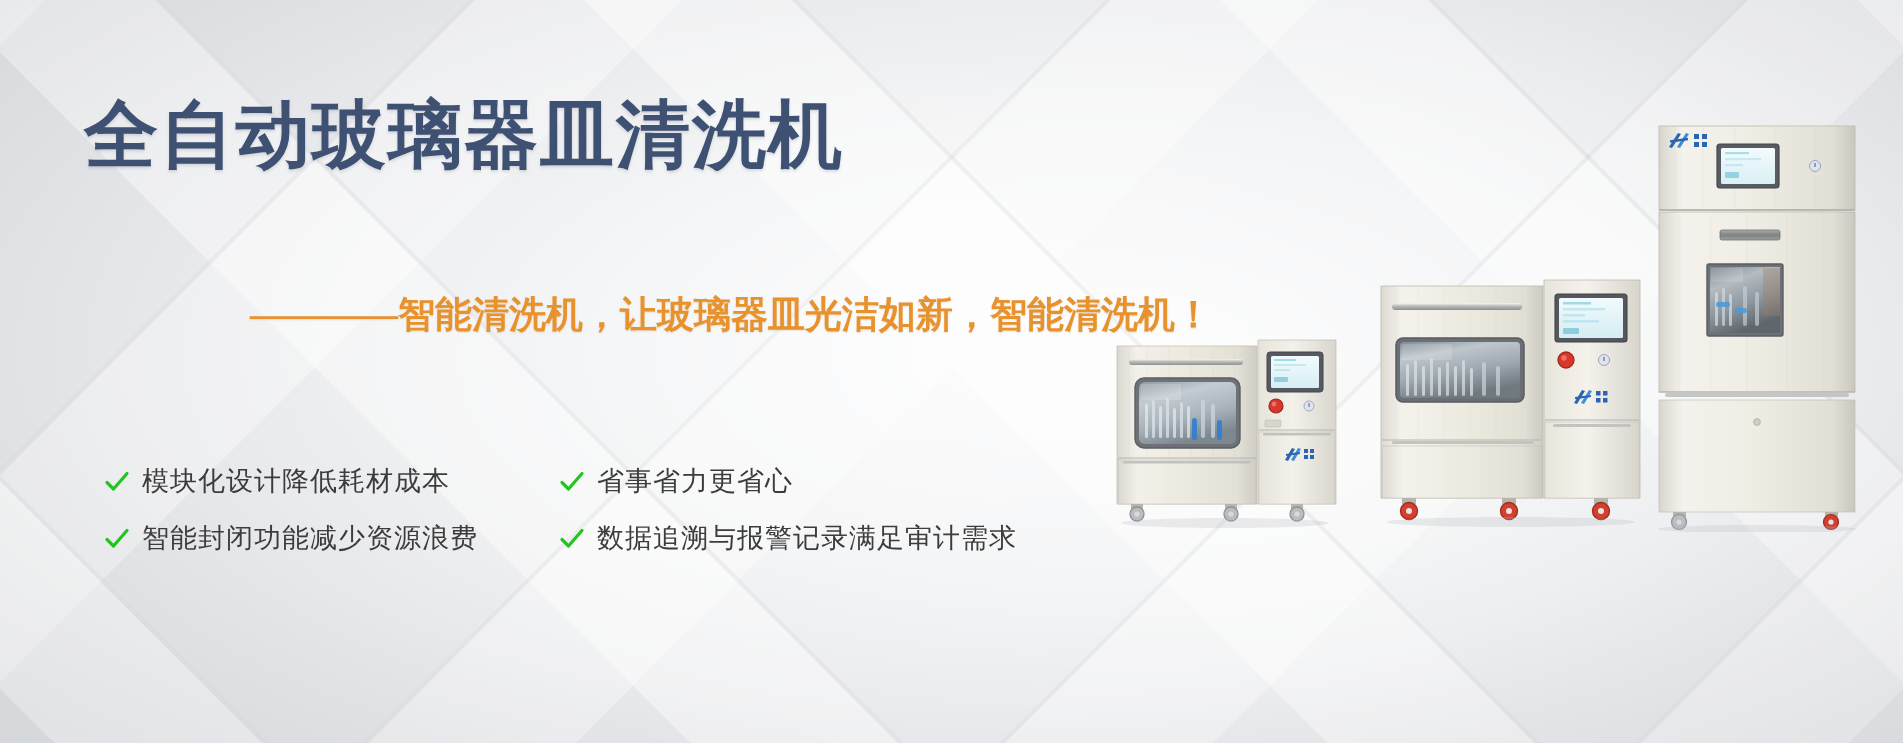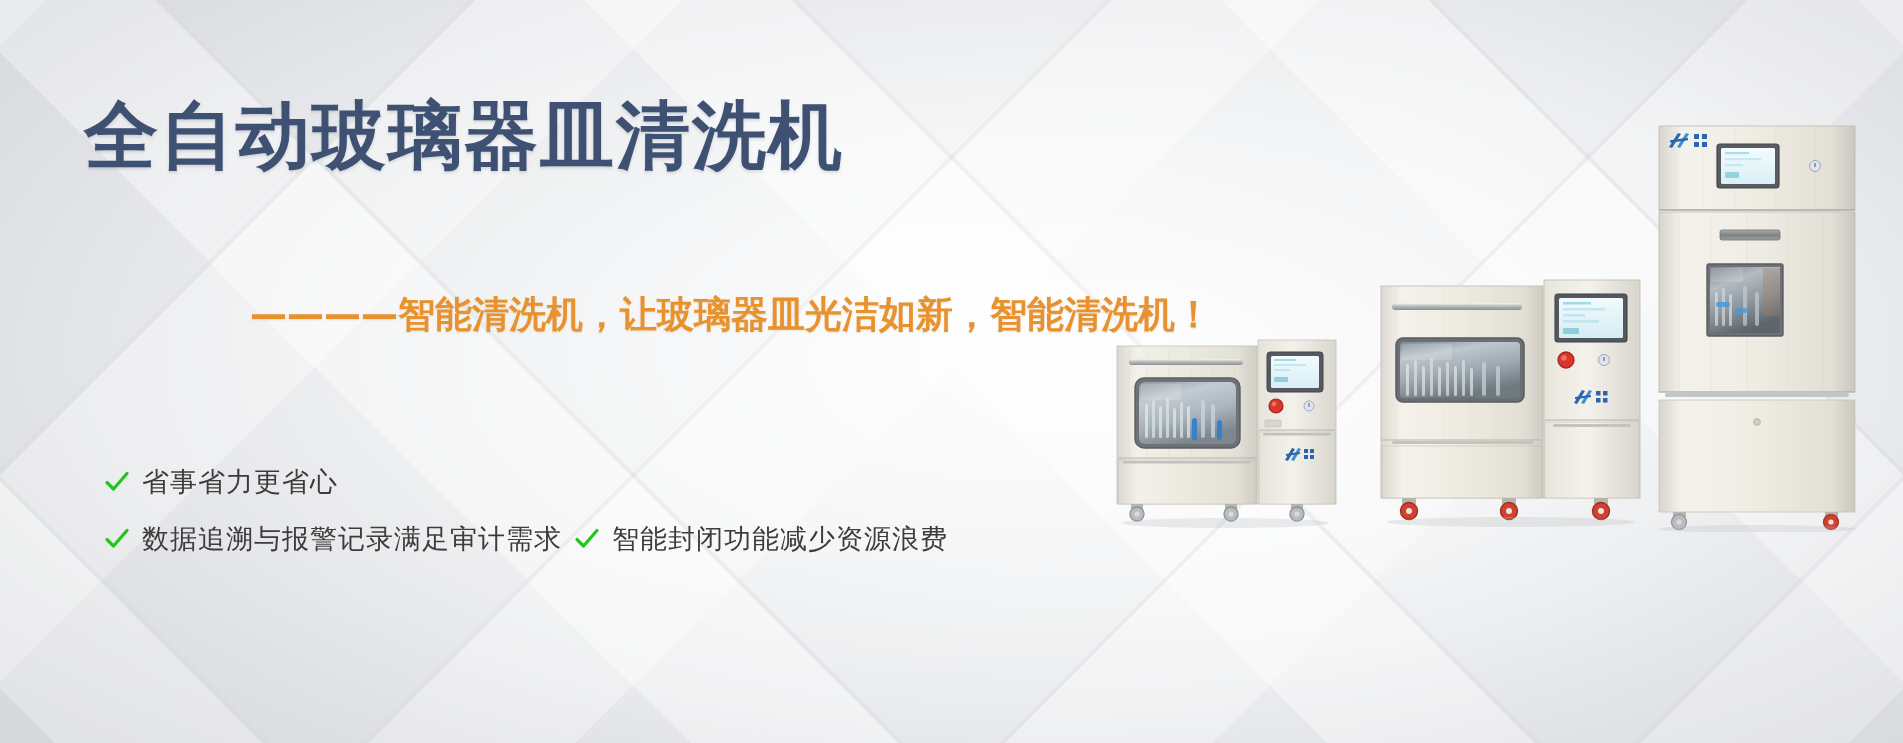--- a/index.html
+++ b/index.html
@@ -86,20 +86,21 @@
     background: radial-gradient(ellipse 80% 90% at 50% 45%, rgba(255,255,255,0.35) 0%, rgba(255,255,255,0) 55%, rgba(190,193,199,0.30) 100%);
   }
 
   
   .content {
     position: absolute;
     left: 0; top: 0;
     width: 1100px;
     height: 743px;
     z-index: 5;
+    font-family: Liberation Serif, serif;
   }
 
   .headline {
     position: absolute;
     left: 84px;
     top: 98px;
     font-size: 74px;
     line-height: 1.0;
     font-weight: bold;
     color: #3f5173;
@@ -512,39 +513,45 @@
 
   <div class="content">
 
     <div class="headline">全自动玻璃器皿清洗机</div>
 
     <div class="subhead">————智能清洗机，让玻璃器皿光洁如新，智能清洗机！</div>
 
     <div class="features">
 
       <div class="feature-row">
+        <div class="feature-cell col1">
+          <svg class="check-icon" viewBox="0 0 26 26">
+            <path d="M3 13.5 L9.5 20 L23 4.5" fill="none" stroke="#22c520" stroke-width="3.2" stroke-linecap="round" stroke-linejoin="round"></path>
+          </svg>
+          <span class="feature-text">模块化设计降低耗材成本</span>
+        </div>
         <div class="feature-cell col2">
           <svg class="check-icon" viewBox="0 0 26 26">
             <path d="M3 13.5 L9.5 20 L23 4.5" fill="none" stroke="#22c520" stroke-width="3.2" stroke-linecap="round" stroke-linejoin="round"></path>
           </svg>
           <span class="feature-text">省事省力更省心</span>
         </div>
       </div>
 
       <div class="feature-row">
+        <div class="feature-cell col1">
+          <svg class="check-icon" viewBox="0 0 26 26">
+            <path d="M3 13.5 L9.5 20 L23 4.5" fill="none" stroke="#22c520" stroke-width="3.2" stroke-linecap="round" stroke-linejoin="round"></path>
+          </svg>
+          <span class="feature-text">智能封闭功能减少资源浪费</span>
+        </div>
         <div class="feature-cell col2">
           <svg class="check-icon" viewBox="0 0 26 26">
             <path d="M3 13.5 L9.5 20 L23 4.5" fill="none" stroke="#22c520" stroke-width="3.2" stroke-linecap="round" stroke-linejoin="round"></path>
           </svg>
           <span class="feature-text">数据追溯与报警记录满足审计需求</span>
         </div>
-        <div class="feature-cell col1">
-          <svg class="check-icon" viewBox="0 0 26 26">
-            <path d="M3 13.5 L9.5 20 L23 4.5" fill="none" stroke="#22c520" stroke-width="3.2" stroke-linecap="round" stroke-linejoin="round"></path>
-          </svg>
-          <span class="feature-text">智能封闭功能减少资源浪费</span>
-        </div>
       </div>
 
     </div>
   </div>
 
 </div>
 
 </body></html>

